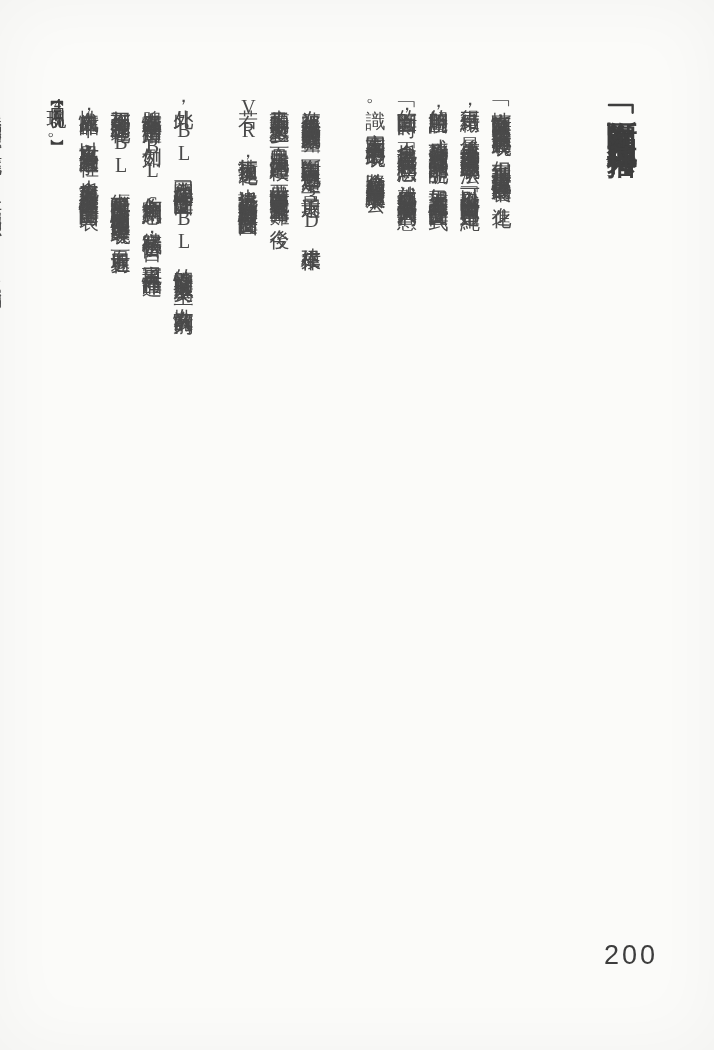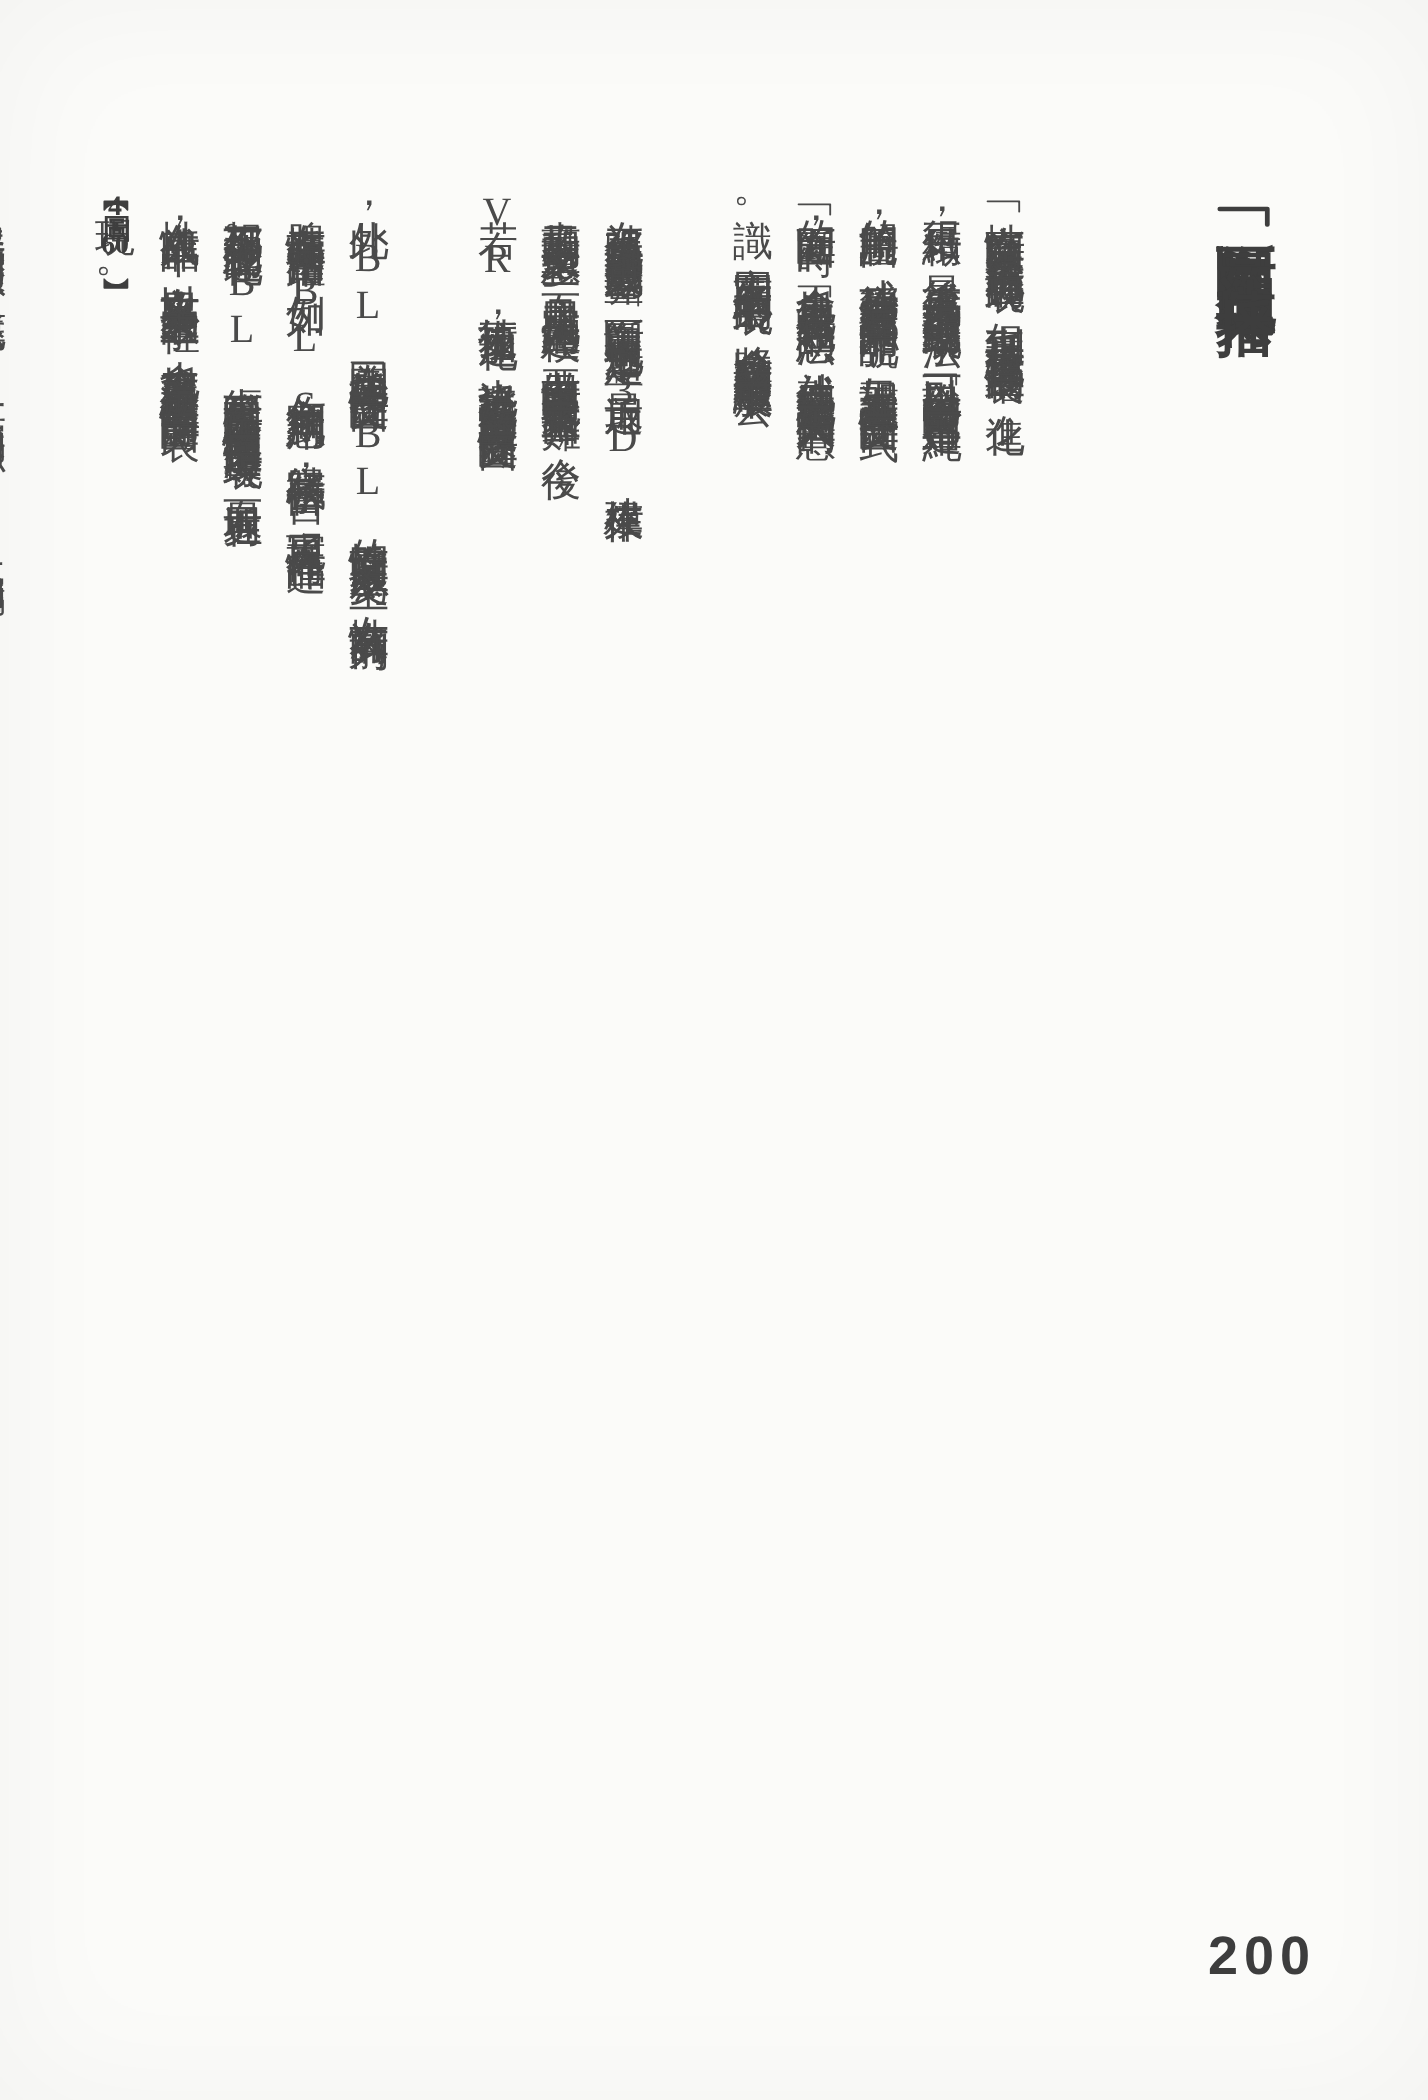--- a/index.html
+++ b/index.html
@@ -47,25 +47,25 @@
 
   
   .up { text-orientation: upright; }
 
   
   .fig { font-weight: bold; font-size: 14px; letter-spacing: 0.5px; color: #3e3e3e; }
   .tcy { text-combine-upright: all; }
 
   .page-number {
     position: absolute;
-    top: 963px;
+    top: 940px;
     left: 604px;
     font-family: "Liberation Sans", "DejaVu Sans", sans-serif;
     font-size: 27px;
-    font-weight: bold;
+    font-weight: normal;
     letter-spacing: 3px;
     color: #3d3d3d;
   }
 </style>
 </head>
 <body>
 
 <div class="page">
 
   <div class="content">

